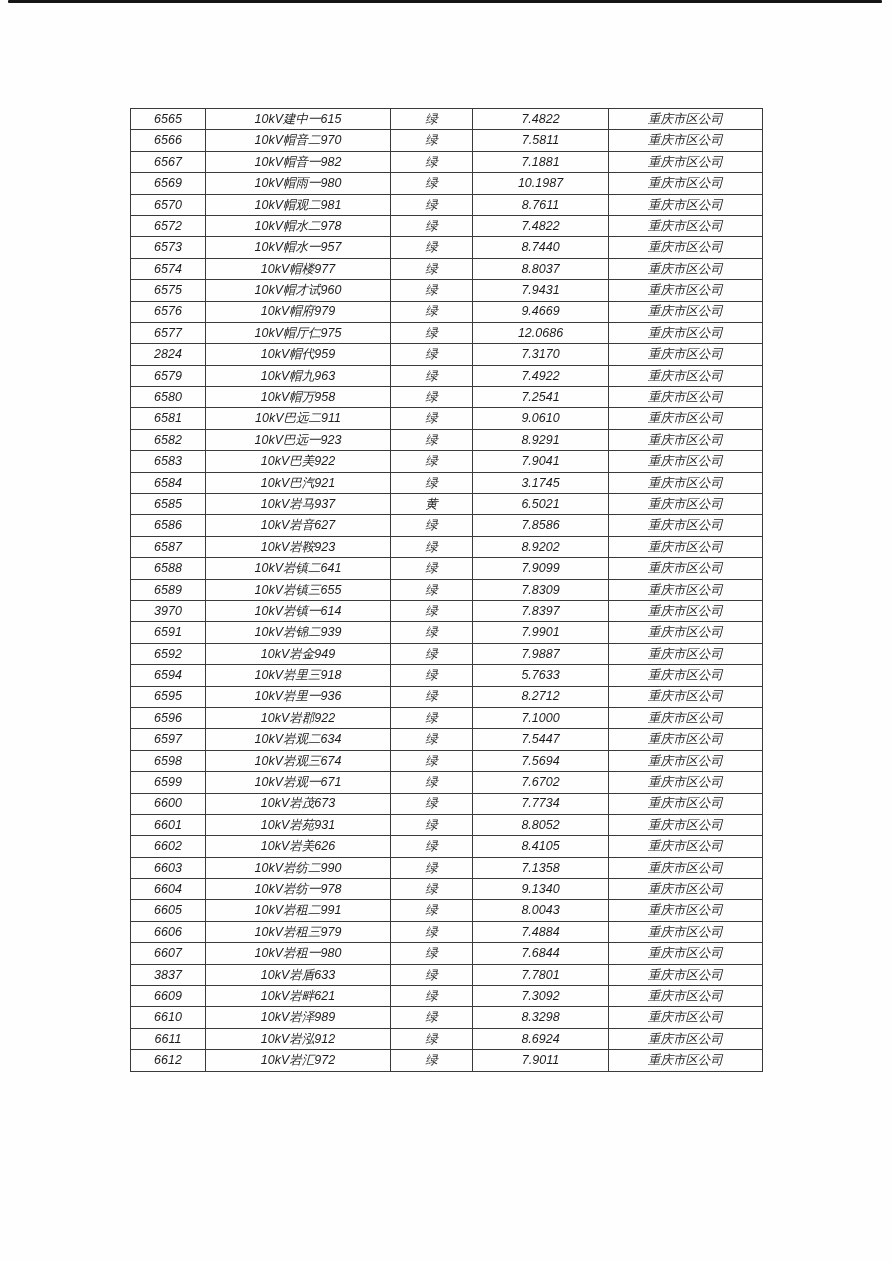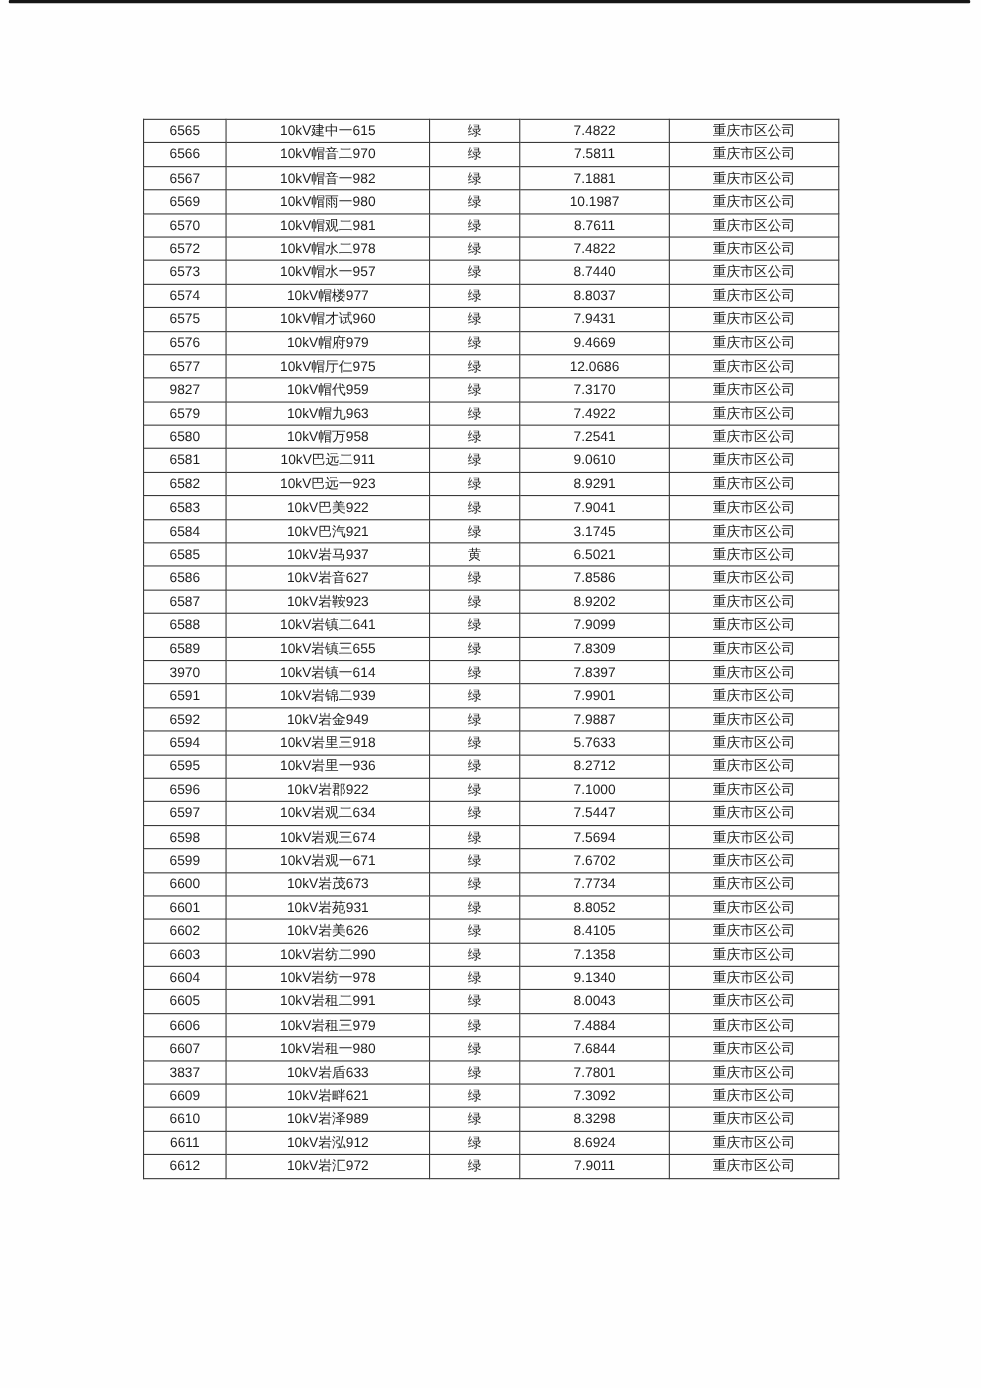--- a/index.html
+++ b/index.html
@@ -24,20 +24,21 @@
     border-radius: 1px;
   }
 
   .page {
     position: absolute;
     top: 0;
     left: 0;
     width: 892px;
     height: 1262px;
     background: #fefefe;
+    font-style: italic;
   }
 
   table.data-table {
     position: absolute;
     top: 108px;
     left: 130px;
     width: 632px;
     border-collapse: collapse;
     table-layout: fixed;
   }
@@ -161,21 +162,21 @@
 
     <tr>
       <td>6577</td>
       <td>10kV帽厅仁975</td>
       <td>绿</td>
       <td>12.0686</td>
       <td>重庆市区公司</td>
     </tr>
 
     <tr>
-      <td>9827</td>
+      <td>2824</td>
       <td>10kV帽代959</td>
       <td>绿</td>
       <td>7.3170</td>
       <td>重庆市区公司</td>
     </tr>
 
     <tr>
       <td>6579</td>
       <td>10kV帽九963</td>
       <td>绿</td>

